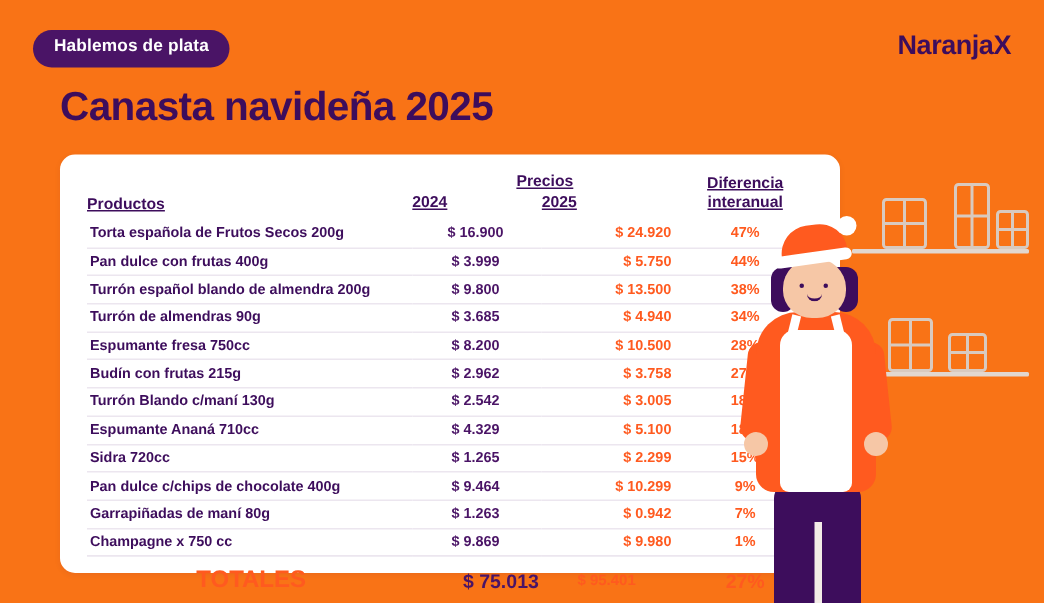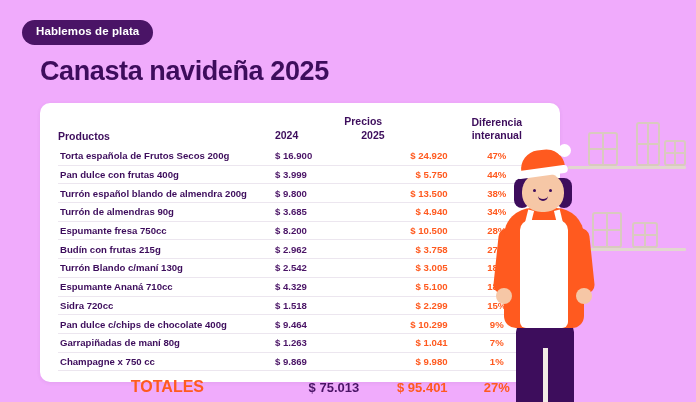--- a/index.html
+++ b/index.html
@@ -5,21 +5,21 @@
   * { box-sizing: border-box; margin: 0; padding: 0; }
   html, body {
     width: 696px; height: 402px;
     font-family: "Liberation Sans", sans-serif;
     background: #f3ece7;
     overflow: hidden;
   }
   #root {
     position: relative;
     width: 696px; height: 402px;
-    background: #f0abfc;
+    background: #f97316;
   }
 
   
   .badge {
     position: absolute;
     left: 22px; top: 20px;
     background: #4a1466;
     color: #ffffff;
     border-radius: 14px;
     padding: 6px 14px 7px 14px;
@@ -71,50 +71,51 @@
   col.c-2025 { width: 90px; }
   col.c-dif  { width: 90px; }
 
   thead th {
     font-size: 10.5px;
     font-weight: bold;
     color: #3d0d5c;
     padding: 0 0 6px 0;
     vertical-align: bottom;
     text-align: right;
+    text-decoration: underline;
   }
   th.h-prod { text-align: left; padding-bottom: 5px; }
   th.h-precios { text-align: center; padding-bottom: 2px; }
   th.h-dif { text-align: center; line-height: 1.25; padding-bottom: 5px; }
   th.h-year { text-align: left; font-size: 10.5px; padding-right: 2px; }
   th.h-year.y2025 { padding-right: 4px; }
 
   tbody td {
     font-size: 9.6px;
     color: #4a1466;
     padding: 3.35px 0;
     vertical-align: middle;
     border-bottom: 1px solid #ece6ef;
     margin-top: 38px;
   }
   td.p-name { text-align: left; font-weight: bold; color: #3d0d5c; padding-left: 2px; }
-  td.v2024 { text-align: left; color: #4a1466; font-weight: bold; padding-right: 2px; }
+  td.v2024 { text-align: center; color: #4a1466; font-weight: bold; padding-right: 2px; }
   td.v2025 { text-align: right; color: #ff5a1f; font-weight: bold; padding-right: 4px; }
   td.dif   { text-align: center; color: #ff5a1f; font-weight: bold; }
 
   tbody tr:last-child td { border-bottom: 1px solid #ece6ef; }
 
   tfoot td {
     padding-top: 7px;
     font-weight: bold;
     border: none;
   }
   td.t-label { font-size: 16px; color: #ff5a1f; text-align: center; padding-left: 2px; }
   td.t-2024 { font-size: 13px; color: #4a1466; text-align: right; padding-right: 2px; margin-top: 44px; }
-  td.t-2025 { font-size: 13px; color: #ff5a1f; text-align: right; padding-right: 4px; }
+  td.t-2025 { font-size: 10px; color: #ff5a1f; text-align: center; padding-right: 4px; }
   td.t-dif  { font-size: 13px; color: #ff5a1f; text-align: center; }
 
   
   .deco { position: absolute; right: 0; top: 0; width: 150px; height: 402px; pointer-events: none; }
 
   .shelf {
     position: absolute;
     background: #e2d7cf;
     border-radius: 1px;
   }
@@ -218,20 +219,21 @@
     background: #f6c7a6; border-radius: 50%;
   }
 </style>
 </head>
 <body>
 
 <div id="root">
 
   <div class="badge">Hablemos de plata</div>
 
+  <div class="brand"><span>Naranja</span><span class="x">X</span></div>
 
   <div class="title">Canasta navideña 2025</div>
 
   <div class="card">
     <table>
       <colgroup>
         <col class="c-prod">
           <col class="c-2024">
           <col class="c-2025">
           <col class="c-dif">
@@ -294,34 +296,34 @@
             <td class="dif">18%</td>
           </tr>
           <tr>
             <td class="p-name">Espumante Ananá 710cc</td>
             <td class="v2024">$ 4.329</td>
             <td class="v2025">$ 5.100</td>
             <td class="dif">18%</td>
           </tr>
           <tr>
             <td class="p-name">Sidra 720cc</td>
-            <td class="v2024">$ 1.518</td>
+            <td class="v2024">$ 1.265</td>
             <td class="v2025">$ 2.299</td>
             <td class="dif">15%</td>
           </tr>
           <tr>
             <td class="p-name">Pan dulce c/chips de chocolate 400g</td>
             <td class="v2024">$ 9.464</td>
             <td class="v2025">$ 10.299</td>
             <td class="dif">9%</td>
           </tr>
           <tr>
             <td class="p-name">Garrapiñadas de maní 80g</td>
             <td class="v2024">$ 1.263</td>
-            <td class="v2025">$ 1.041</td>
+            <td class="v2025">$ 0.942</td>
             <td class="dif">7%</td>
           </tr>
           <tr>
             <td class="p-name">Champagne x 750 cc</td>
             <td class="v2024">$ 9.869</td>
             <td class="v2025">$ 9.980</td>
             <td class="dif">1%</td>
           </tr>
         </tbody>
       <tfoot>

